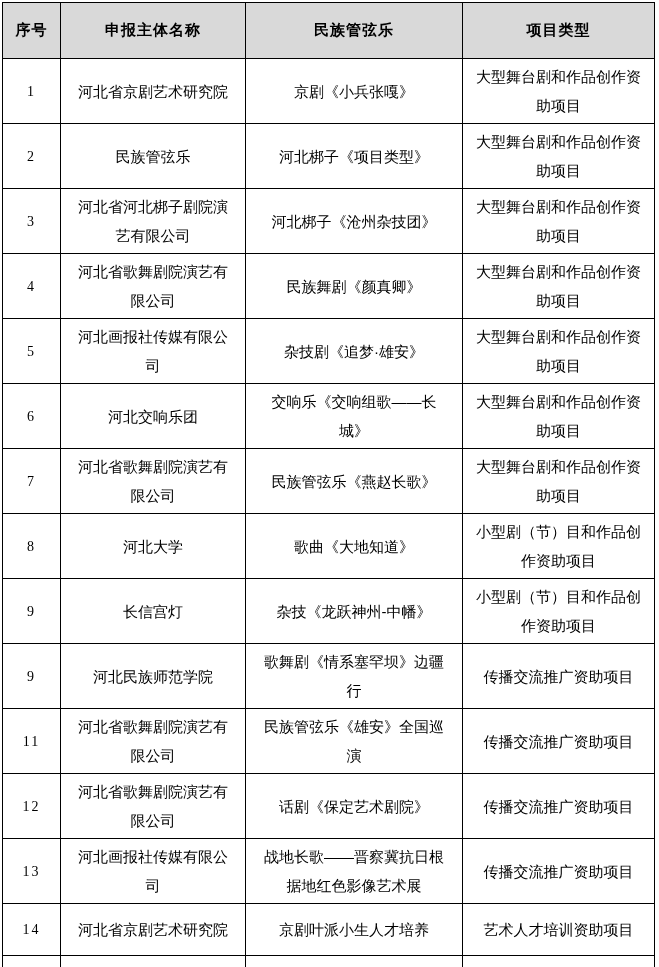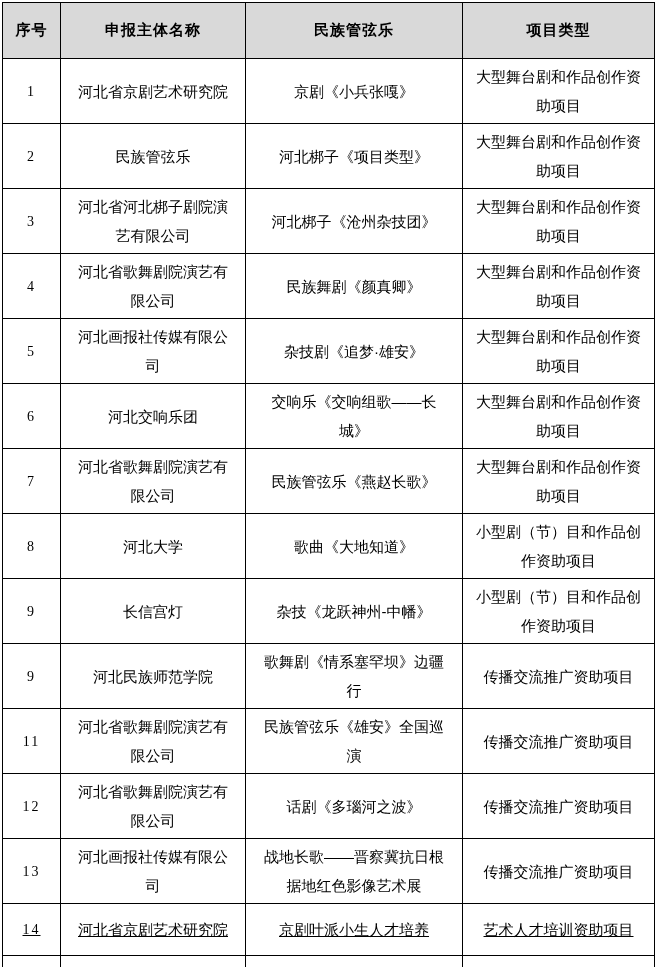--- a/index.html
+++ b/index.html
@@ -52,21 +52,20 @@
     padding: 2px 13px;
   }
   .projects td.cell-num {
     font-family: "Liberation Serif", serif;
     font-size: 14px;
     letter-spacing: 2px;
     padding: 2px 2px;
   }
   .projects tr.row-short td {
     height: 52px;
-    text-decoration: underline;
   }
   .projects tr.row-partial td {
     height: 40px;
   }
 </style>
 </head>
 <body>
 
 <div class="page">
   <table class="projects">
@@ -147,21 +146,21 @@
   </tr>
         <tr>
     <td class="cell-num">11</td>
     <td class="cell-applicant">河北省歌舞剧院演艺有限公司</td>
     <td class="cell-project">民族管弦乐《雄安》全国巡演</td>
     <td class="cell-type">传播交流推广资助项目</td>
   </tr>
         <tr>
     <td class="cell-num">12</td>
     <td class="cell-applicant">河北省歌舞剧院演艺有限公司</td>
-    <td class="cell-project">话剧《多瑙河之波》</td>
+    <td class="cell-project">话剧《保定艺术剧院》</td>
     <td class="cell-type">传播交流推广资助项目</td>
   </tr>
         <tr>
     <td class="cell-num">13</td>
     <td class="cell-applicant">河北画报社传媒有限公司</td>
     <td class="cell-project">战地长歌——晋察冀抗日根据地红色影像艺术展</td>
     <td class="cell-type">传播交流推广资助项目</td>
   </tr>
         <tr class="row-short">
     <td class="cell-num">14</td>

